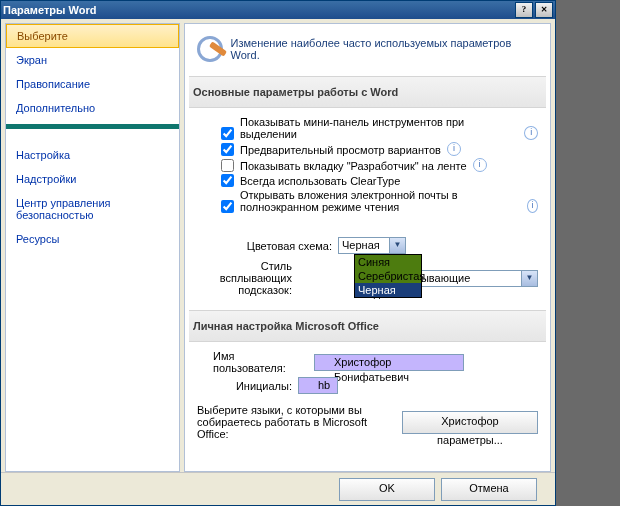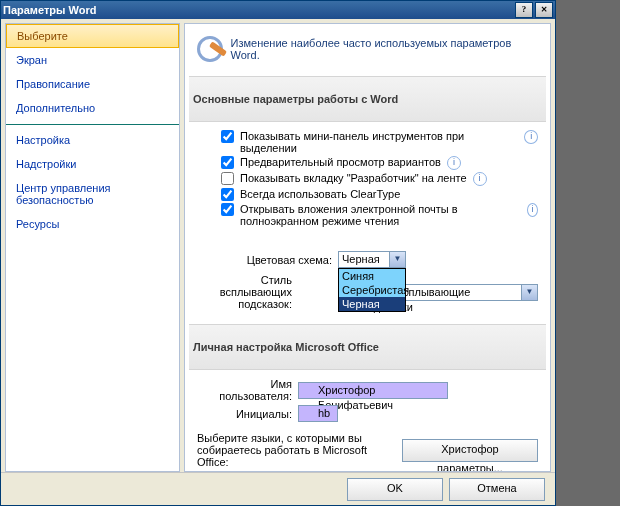--- a/index.html
+++ b/index.html
@@ -14,57 +14,57 @@
             cursor:default}
   .titlebtn.help::after{content:"?"}
   .titlebtn.close{font-weight:bold}
   .titlebtn.close::after{content:"✕";font-size:8px}
   .body{flex:1;display:flex;overflow:hidden}
   .sidebar{width:175px;background:#fff;border:1px solid #b1c0d7;margin:4px 0 0 4px;box-sizing:border-box;
            display:flex;flex-direction:column;overflow:hidden}
   .navitem{padding:5px 10px;cursor:default;color:#0033aa;border-top:1px solid transparent;
            border-bottom:1px solid transparent}
   .navitem + .navitem{}
-  .navitem.group-sep{border-top:1px solid #0f766e;margin-top:4px;padding-top:9px}
+  .navitem.group-sep{border-top:5px solid #0f766e;margin-top:4px;padding-top:20px}
   .navitem.selected{background:linear-gradient(#fff0c8,#ffe38c);border:1px solid #f0b000;color:#8a4a00;
                     font-weight:normal;margin:0}
   .main{flex:1;margin:4px 4px 0 4px;background:#fff;border:1px solid #b1c0d7;box-sizing:border-box;
         padding:10px 12px;overflow:auto;position:relative}
   .hdr{display:flex;align-items:center;gap:8px;margin:2px 0 14px 0}
   .hdr .icon{width:26px;height:26px;position:relative}
   .hdr .icon .gear{position:absolute;inset:0;border:3px solid #8aa7d4;border-radius:50%}
   .hdr .icon .wrench{position:absolute;left:12px;top:10px;width:18px;height:6px;background:#e08a3c;
                      transform:rotate(35deg);border-radius:2px}
   .hdr h2{margin:0;font-size:11px;color:#1a3e7a;font-weight:normal}
   .section-title{background:linear-gradient(#f3f3f3,#e6e6e6);border:1px solid #d5d5d5;border-left:none;
-                 border-right:none;padding:16px 4px;font-weight:bold;color:#3b3b3b;margin:8px -8px 8px -8px}
+                 border-right:none;padding:9px 4px;font-weight:bold;color:#3b3b3b;margin:8px -8px 8px -8px}
   .row{display:flex;align-items:center;gap:6px;margin:3px 0}
-  .opt{display:flex;align-items:flex-start;gap:6px;margin:2px 0 2px 24px}
+  .opt{display:flex;align-items:flex-end;gap:6px;margin:2px 0 2px 24px}
   .opt input[type=checkbox]{margin:0}
   .opt .info{width:12px;height:12px;border:1px solid #8fb3e4;border-radius:50%;color:#4a77bf;
              font-size:9px;text-align:center;line-height:11px}
   .opt .info::after{content:"i"}
   .lbl{width:135px;text-align:right;margin-left:0;color:#000}
   .select{position:relative}
   .selbox{width:68px;height:17px;border:1px solid #7f9db9;background:#fff;padding:0 16px 0 3px;
           box-sizing:border-box;line-height:15px;font-size:11px;position:relative}
   .selbox.wide{width:180px}
   .selbox .arrow{position:absolute;right:0;top:0;width:15px;height:15px;background:linear-gradient(#d8e4f8,#a8bde0);
                  border-left:1px solid #7f9db9;text-align:center;line-height:14px;font-size:8px;color:#2a4a7a}
   .selbox .arrow::after{content:"▼"}
-  .dropdown{position:absolute;left:0;top:17px;border:1px solid #000;background:#7dd3fc;z-index:10;width:68px;
+  .dropdown{position:absolute;left:16px;top:17px;border:1px solid #000;background:#4d7c0f;z-index:10;width:68px;
             box-sizing:border-box}
   .dropdown .item{padding:0 3px;height:14px;line-height:14px;white-space:nowrap}
   .dropdown .item.sel{background:#1a3e7a;color:#fff}
   .textbox{height:17px;border:1px solid #7f9db9;background:#c4b5fd;padding:0 19px;box-sizing:border-box;
            line-height:15px;font-size:11px}
   .btn{height:21px;border:1px solid #7f9db9;background:linear-gradient(#fdfdfd,#e4e4e4);padding:0 12px;
        font-size:11px;cursor:default;min-width:70px;text-align:center;line-height:19px}
   .footer{height:32px;border-top:1px solid #c5c5c5;display:flex;align-items:center;justify-content:flex-end;
-          gap:6px;padding:0 10px;background:#ece9d8}
+          gap:6px;padding:0 18px;background:#ece9d8}
   .cursor{position:absolute;left:396px;top:170px;font-size:14px;color:#000;pointer-events:none;z-index:20}
   .cursor::after{content:"↖";transform:scaleX(-1);display:inline-block}
 </style>
 </head>
 <body>
 
 <div class="window">
   <div class="titlebar">
     <span class="title">Параметры Word</span>
     <span class="titlebtn help"></span>
@@ -140,21 +140,21 @@
           <div class="selbox wide">
             <span>енные всплывающие подсказки</span>
             <span class="arrow"></span>
           </div>
         </div>
       </div>
 
       <div class="section-title" style="margin-top:14px">Личная настройка Microsoft Office</div>
 
       <div class="row">
-        <span class="lbl" style="width:95px;text-align:right;margin-left:0">Имя пользователя:</span>
+        <span class="lbl" style="width:95px;text-align:left;margin-left:16px">Имя пользователя:</span>
         <span class="textbox" style="width:150px">Христофор Бонифатьевич</span>
       </div>
       <div class="row">
         <span class="lbl" style="width:95px;text-align:right;margin-left:0">Инициалы:</span>
         <span class="textbox" style="width:40px">hb</span>
       </div>
 
       <div class="row" style="margin-top:10px">
         <span>Выберите языки, с которыми вы собираетесь работать в Microsoft Office:</span>
         <span style="flex:1"></span>

